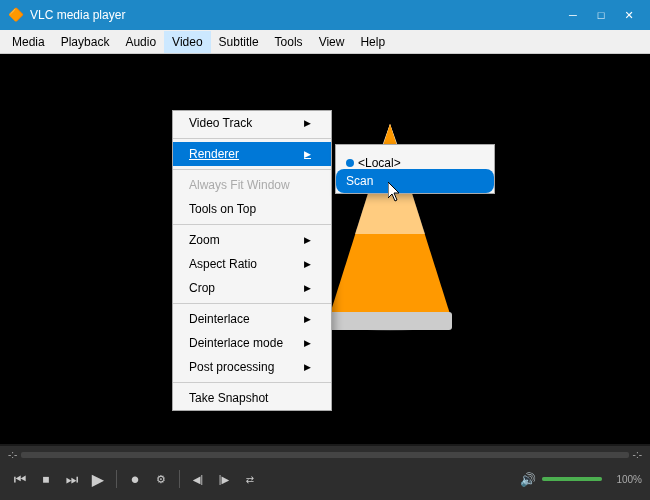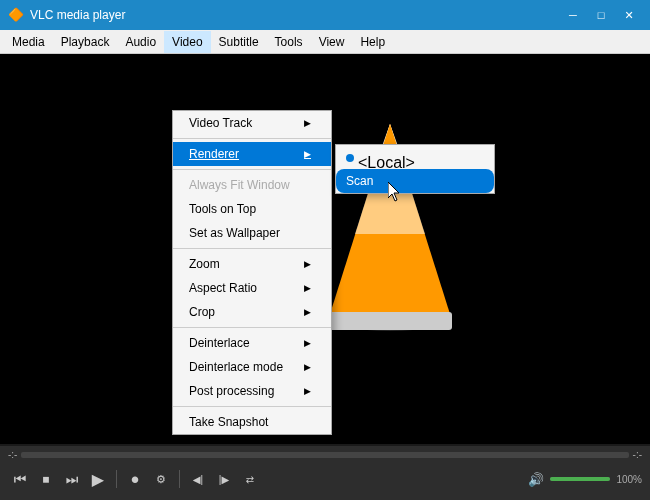--- a/index.html
+++ b/index.html
@@ -128,21 +128,22 @@
     
     .renderer-submenu {
       left: 335px;
       top: 90px;
     }
     .renderer-submenu .dropdown-item {
       padding: 4px 12px;
     }
     .renderer-item-local {
       display: flex;
-      font-size: 16px;
+      align-items: center;
+      font-size: 12px;
       margin-top: 12px;
     }
 
     
     .scan-highlighted {
       background: #0078d7 !important;
       color: white !important;
     }
 
     
@@ -212,21 +213,21 @@
     }
     .volume-fill {
       height: 100%;
       background: #4caf50;
       border-radius: 2px;
       width: 100%;
     }
     .volume-label {
       color: #aaa;
       font-size: 10px;
-      margin-left: 4px;
+      margin-left: 12px;
     }
   </style>
 </head>
 <body>
 
 <div class="title-bar">
   <span class="title-bar-icon">🔶</span>
   <span class="title-bar-text">VLC media player</span>
   <div class="title-bar-controls">
     <button class="title-btn">─</button>
@@ -273,23 +274,20 @@
     <div class="dropdown-item highlighted">
       <span>Renderer</span>
       <span class="arrow">▶</span>
     </div>
     <div class="dropdown-separator"></div>
     <div class="dropdown-item disabled">
       <span>Always Fit Window</span>
     </div>
     <div class="dropdown-item">
       <span>Tools on Top</span>
-    </div>
-    <div class="dropdown-item">
-      <span>Set as Wallpaper</span>
     </div>
     <div class="dropdown-separator"></div>
     <div class="dropdown-item">
       <span>Zoom</span>
       <span class="arrow">▶</span>
     </div>
     <div class="dropdown-item">
       <span>Aspect Ratio</span>
       <span class="arrow">▶</span>
     </div>

